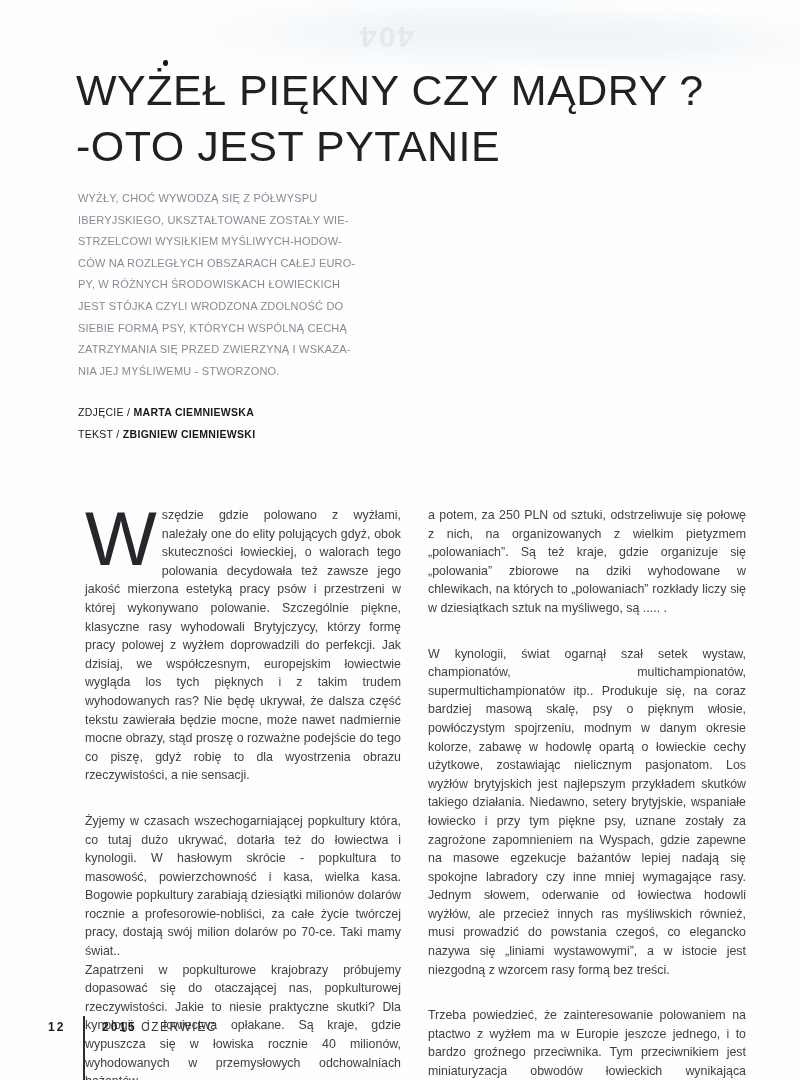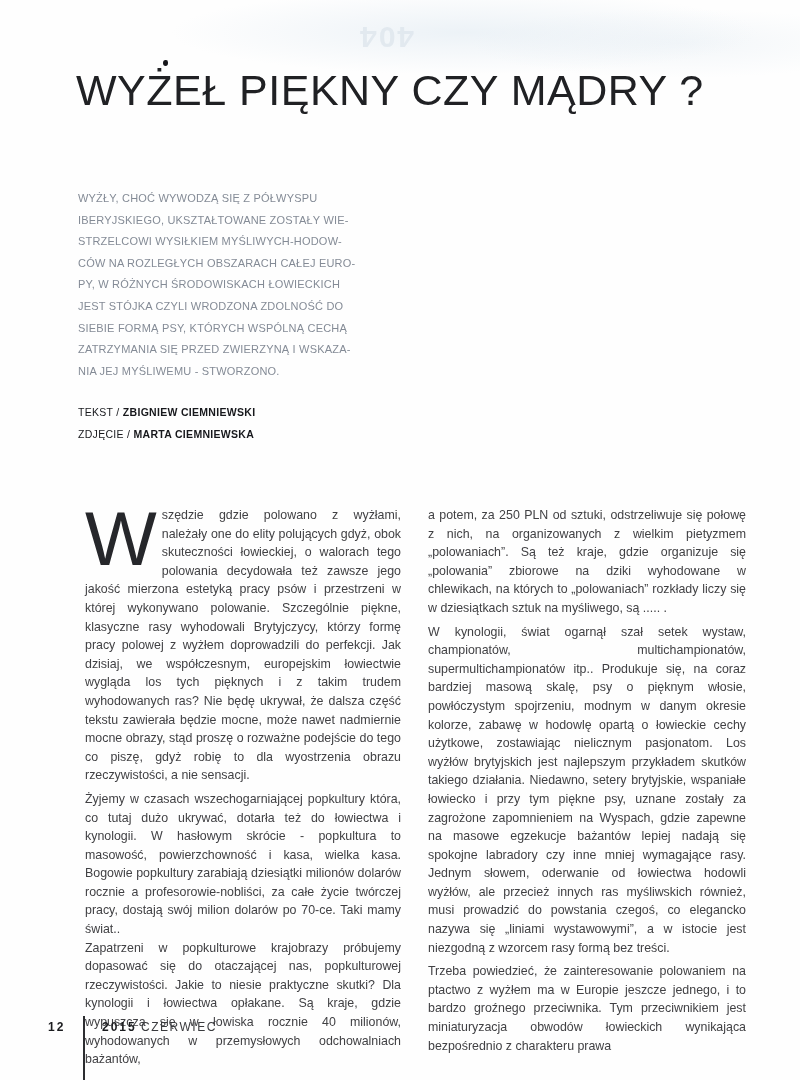--- a/index.html
+++ b/index.html
@@ -44,21 +44,21 @@
   .credit-line{display:block;}
   .credit-name{font-weight:700;}
   .col{
     position:absolute;top:506px;
     font-size:12.4px;line-height:18.6px;
     color:#414144;text-align:justify;
   }
   .col-left{left:85px;width:316px;}
   .col-right{left:428px;width:318px;}
   .para{margin:0;}
-  .para.gap{margin-top:5px;}
+  .para.gap{margin-top:27px;}
   .dropcap{
     float:left;
     font-size:76px;line-height:58px;
     font-weight:300;color:#26272b;
     margin:4px 7px 0 0;
     letter-spacing:-2px;
   }
   .footer{
     position:absolute;left:0;top:1020px;width:100%;height:60px;
     color:#1b1c1f;font-size:12px;
@@ -78,37 +78,38 @@
 </head>
 <body>
 
 <div class="page">
 
   <div class="ghost">404</div>
   <div class="speck"></div>
 
   <h1 class="title">
     <span class="title-line">WYŻEŁ PIĘKNY CZY MĄDRY ?</span>
+    <span class="title-line">-OTO JEST PYTANIE</span>
   </h1>
 
   <div class="lead">
     <span class="lead-line">WYŻŁY, CHOĆ WYWODZĄ SIĘ Z PÓŁWYSPU</span>
     <span class="lead-line">IBERYJSKIEGO, UKSZTAŁTOWANE ZOSTAŁY WIE-</span>
     <span class="lead-line">STRZELCOWI WYSIŁKIEM MYŚLIWYCH-HODOW-</span>
     <span class="lead-line">CÓW NA ROZLEGŁYCH OBSZARACH CAŁEJ EURO-</span>
     <span class="lead-line">PY, W RÓŻNYCH ŚRODOWISKACH ŁOWIECKICH</span>
     <span class="lead-line">JEST STÓJKA CZYLI WRODZONA ZDOLNOŚĆ DO</span>
     <span class="lead-line">SIEBIE FORMĄ PSY, KTÓRYCH WSPÓLNĄ CECHĄ</span>
     <span class="lead-line">ZATRZYMANIA SIĘ PRZED ZWIERZYNĄ I WSKAZA-</span>
     <span class="lead-line">NIA JEJ MYŚLIWEMU - STWORZONO.</span>
   </div>
 
   <div class="credits">
+    <span class="credit-line"><span>ZDJĘCIE /</span> <span class="credit-name">MARTA CIEMNIEWSKA</span></span>
     <span class="credit-line"><span>TEKST /</span> <span class="credit-name">ZBIGNIEW CIEMNIEWSKI</span></span>
-    <span class="credit-line"><span>ZDJĘCIE /</span> <span class="credit-name">MARTA CIEMNIEWSKA</span></span>
   </div>
 
   <div class="col col-left">
     <p class="para"><span class="dropcap">W</span><span>szędzie gdzie polowano z wyżłami, należały one do elity polujących gdyż, obok skuteczności łowieckiej, o walorach tego polowania decydowała też zawsze jego jakość mierzona estetyką pracy psów i przestrzeni w której wykonywano polowanie. Szczególnie piękne, klasyczne rasy wyhodowali Brytyjczycy, którzy formę pracy polowej z wyżłem doprowadzili do perfekcji. Jak dzisiaj, we współczesnym, europejskim łowiectwie wygląda los tych pięknych i z takim trudem wyhodowanych ras? Nie będę ukrywał, że dalsza część tekstu zawierała będzie mocne, może nawet nadmiernie mocne obrazy, stąd proszę o rozważne podejście do tego co piszę, gdyż robię to dla wyostrzenia obrazu rzeczywistości, a nie sensacji.</span></p>
     <p class="para gap">Żyjemy w czasach wszechogarniającej popkultury która, co tutaj dużo ukrywać, dotarła też do łowiectwa i kynologii. W hasłowym skrócie - popkultura to masowość, powierzchowność i kasa, wielka kasa. Bogowie popkultury zarabiają dziesiątki milionów dolarów rocznie a profesorowie-nobliści, za całe życie twórczej pracy, dostają swój milion dolarów po 70-ce. Taki mamy świat..</p>
     <p class="para">Zapatrzeni w popkulturowe krajobrazy próbujemy dopasować się do otaczającej nas, popkulturowej rzeczywistości. Jakie to niesie praktyczne skutki? Dla kynologii i łowiectwa opłakane. Są kraje, gdzie wypuszcza się w łowiska rocznie 40 milionów, wyhodowanych w przemysłowych odchowalniach bażantów,</p>
   </div>
 
   <div class="col col-right">
     <p class="para">a potem, za 250 PLN od sztuki, odstrzeliwuje się połowę z nich, na organizowanych z wielkim pietyzmem „polowaniach”. Są też kraje, gdzie organizuje się „polowania” zbiorowe na dziki wyhodowane w chlewikach, na których to „polowaniach” rozkłady liczy się w dziesiątkach sztuk na myśliwego, są ..... .</p>

